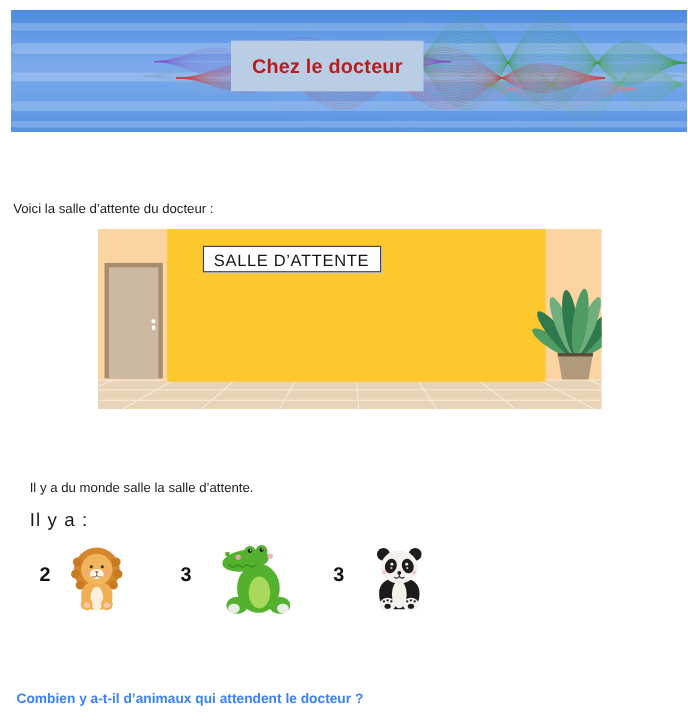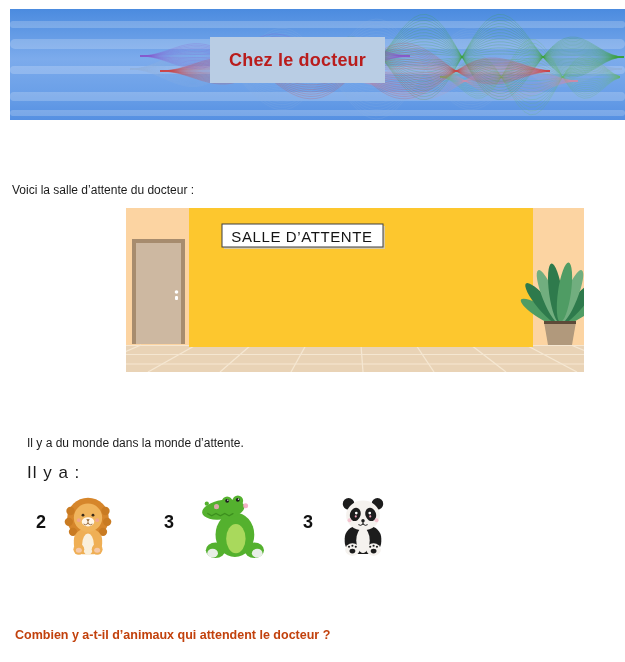--- a/index.html
+++ b/index.html
@@ -13,24 +13,24 @@
   .title-box {
     position:absolute; left:200px; top:28px; width:175px; height:46px;
     background:#B9CDE4; display:flex; align-items:center; justify-content:center;
     font-size:18px; font-weight:bold; color:#b91c1c; letter-spacing:0.2px;
   }
 
   
   .intro-line { position:absolute; left:12px; top:157px; font-size:12px;margin-top:26px; }
   .body-line1 { position:absolute; left:27px; top:436px; font-size:12px; }
   .body-line2 { position:absolute; left:27px; top:463px; font-size:17px; letter-spacing:1px; }
-  .question-line { position:absolute; left:15px; top:628px; font-size:12.5px; font-weight:bold; color:#c2410c; }
+  .question-line { position:absolute; left:15px; top:628px; font-size:12.5px; font-weight:bold; color:#3b82f6; }
 
   
-  .room { position:absolute; left:89px; top:208px; width:458px; height:210px;margin-left:37px; }
+  .room { position:absolute; left:89px; top:208px; width:458px; height:210px; }
   .room svg { display:block; }
   .sign-text { font-family:"Liberation Sans", sans-serif; font-size:15px; letter-spacing:0.6px; fill:#141414; }
 
   
   .animal-count { position:absolute; font-size:18px; font-weight:bold; color:#111; }
   .count-1 { left:36px;  top:512px; }
   .count-2 { left:164px; top:512px; }
   .count-3 { left:303px; top:512px; }
   .animal-icon { position:absolute; }
   .lion  { left:63px;  top:494px; }
@@ -250,21 +250,21 @@
           <ellipse cx="434" cy="87" rx="6.5" ry="29" transform="rotate(22 434 116)" fill="#71AE7F"></ellipse>
           <ellipse cx="434" cy="85" rx="6.5" ry="30" transform="rotate(-8 434 116)" fill="#2E7A4C"></ellipse>
           <ellipse cx="434" cy="84" rx="6.5" ry="30" transform="rotate(8 434 116)" fill="#4F9C64"></ellipse>
         </g>
         <path d="M418 114 L450 114 L446 137 L422 137 Z" fill="#B1997C"></path>
         <rect x="418" y="113" width="32" height="3" fill="#5D4A38"></rect>
       </g>
     </svg>
   </div>
 
-  <div class="body-line1">Il y a du monde dans la monde d’attente.</div>
+  <div class="body-line1">Il y a du monde salle la salle d’attente.</div>
   <div class="body-line2">Il y a :</div>
 
   <div class="animal-count count-1">2</div>
   <div class="animal-icon lion">
     <svg width="50" height="64" viewBox="0 0 60 76">
       <circle cx="30" cy="29" r="25" fill="#D6862B"></circle>
       <g fill="#C97B22">
         <circle cx="9" cy="20" r="5"></circle>
           <circle cx="51" cy="20" r="5"></circle>
         <circle cx="7" cy="33" r="5"></circle>

